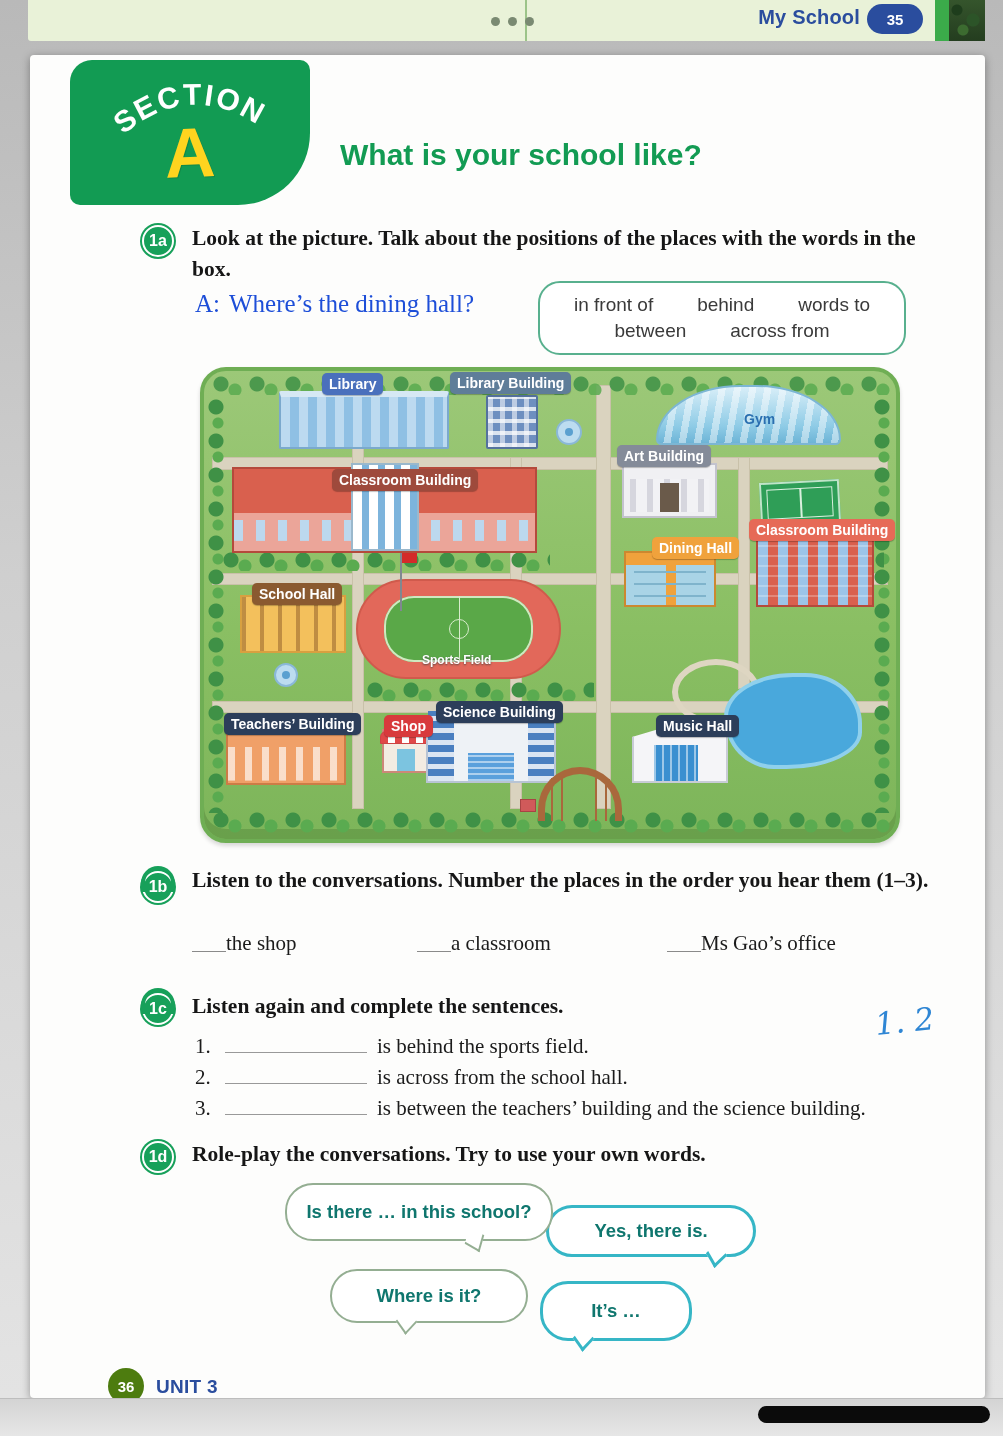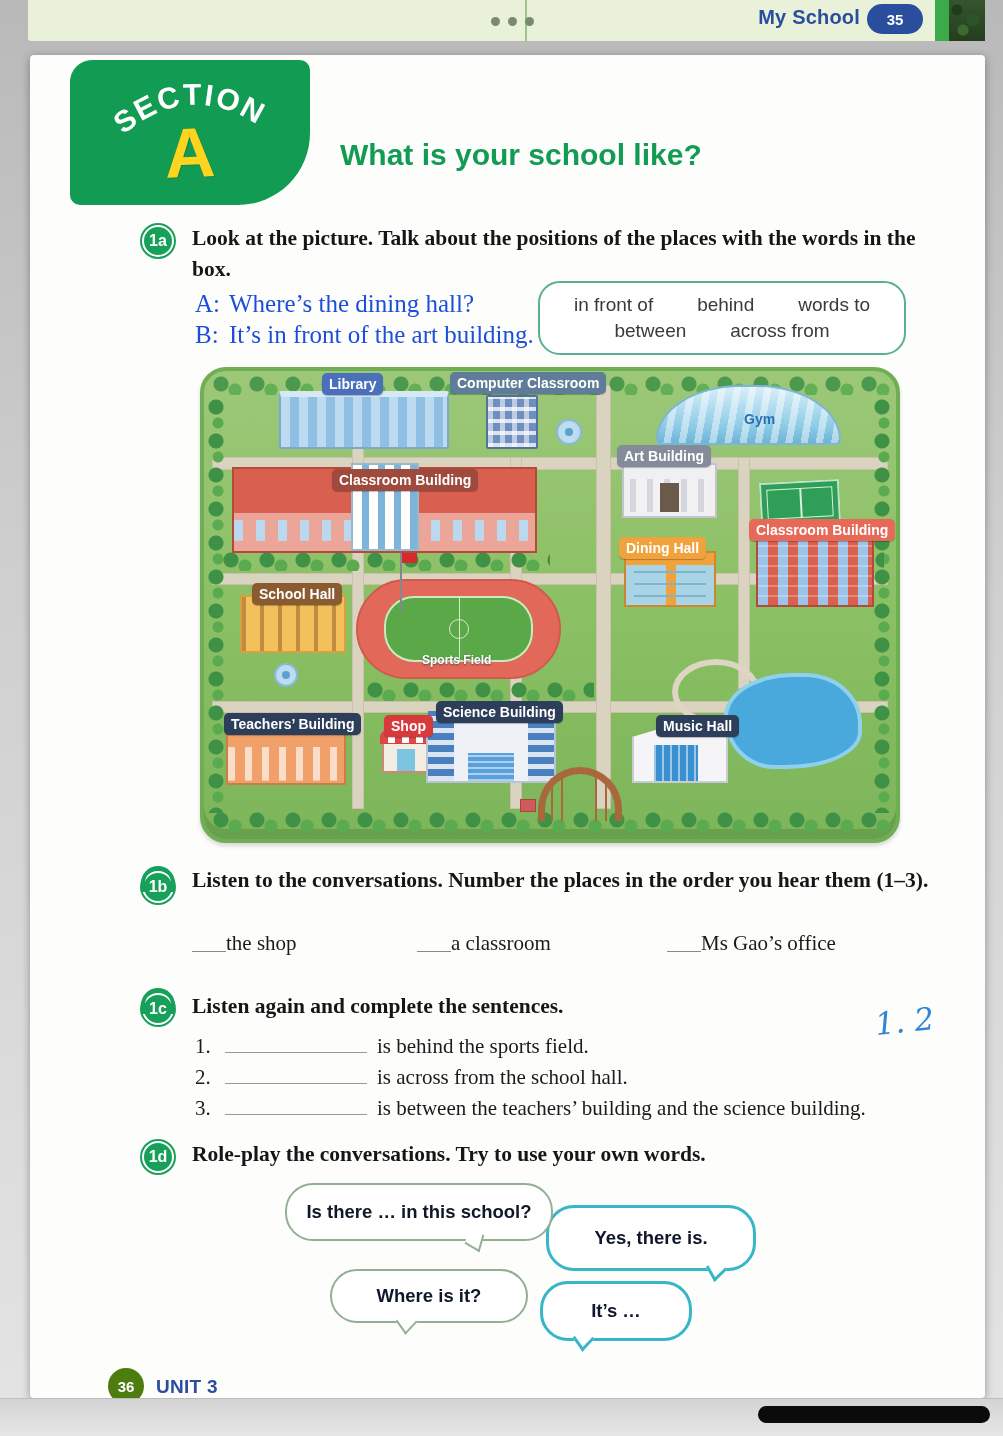--- a/index.html
+++ b/index.html
@@ -141,21 +141,21 @@
   
   .blank { display:inline-block; border-bottom:1.6px solid #8a8a8a; height:1em; vertical-align:baseline; }
   .row1b { position:absolute; left:162px; width:760px; display:flex; font-family:"Liberation Serif", serif; font-size:21px; color:#1b1b1b; }
   .row1b .it { display:flex; gap:0; }
   .s1c { position:absolute; left:165px; font-family:"Liberation Serif", serif; font-size:21px; color:#1b1b1b; }
   .s1c .num { display:inline-block; width:30px; }
   .handwriting { position:absolute; color:#2f86d4; font-family:"DejaVu Serif", serif; font-style:italic;
     font-size:31px; transform:rotate(-6deg); }
   
   .bubble { position:absolute; background:#fff; border-radius:28px; display:flex; align-items:center;
-    justify-content:center; font-weight:bold; font-size:18.5px; color:#0f172a; }
+    justify-content:center; font-weight:bold; font-size:18.5px; color:#0f766e; }
   .bubble .tail { position:absolute; width:17px; height:17px; background:#fff; bottom:-9px; }
   .bub-green { border:2.5px solid #94ae92; }
   .bub-green .tail { border-right:2.5px solid #94ae92; border-bottom:2.5px solid #94ae92; }
   .bub-teal { border:3px solid #36b6c6; }
   .bub-teal .tail { border-right:3px solid #36b6c6; border-bottom:3px solid #36b6c6; }
   
   .pg36 { position:absolute; left:78px; top:1313px; width:36px; height:36px; border-radius:50%;
     background:#4d7c0f; color:#fff; font-weight:bold; font-size:15px; display:flex; align-items:center; justify-content:center; }
   .unit3 { position:absolute; left:126px; top:1321px; color:#2a4d9e; font-weight:bold; font-size:19px; letter-spacing:.3px; }
   .blackbar { position:absolute; left:758px; top:1406px; width:232px; height:17px; border-radius:9px; background:#0b0b0b; }
@@ -193,23 +193,20 @@
     </div>
     <div class="letterA">A</div>
   </div>
   <div class="main-title">What is your school like?</div>
 
   <div class="badge" style="left:112px; top:170px;">1a</div>
   <div class="instr" style="top:168px;">Look at the picture. Talk about the positions of the places with the words in the box.</div>
   <div class="dline" style="top:235px;">
     <b>A:</b><span>Where’s the dining hall?</span>
   </div>
-  <div class="dline" style="top:266px;">
-    <b>B:</b><span>It’s in front of the art building.</span>
-  </div>
   <div class="wordbox">
     <div class="wb-row">
       <span>in front of</span>
       <span>behind</span>
       <span>words to</span>
     </div>
     <div class="wb-row">
       <span>between</span>
       <span>across from</span>
     </div>
@@ -230,21 +227,21 @@
     <div class="tband v" style="left:0; top:24px; bottom:26px; width:26px;"></div>
     <div class="tband v" style="right:0; top:24px; bottom:26px; width:26px;"></div>
     <div class="tband" style="left:16px; width:330px; top:176px; height:24px;"></div>
     <div class="tband" style="left:560px; width:120px; top:176px; height:24px;"></div>
     <div class="tband" style="left:160px; width:230px; top:306px; height:24px;"></div>
 
     <div class="bld b-library" style="left:75px; top:20px; width:170px; height:58px;"></div>
     <span class="maplabel" style="left:118px; top:2px; background:#4a70bc;">Library</span>
 
     <div class="bld b-computer" style="left:282px; top:24px; width:52px; height:54px;"></div>
-    <span class="maplabel" style="left:246px; top:1px; background:#5f7d99;">Computer Classroom</span>
+    <span class="maplabel" style="left:246px; top:1px; background:#5f7d99;">Library Building</span>
 
     <div class="fountain" style="left:352px; top:48px; width:26px; height:26px;"></div>
 
     <div class="bld b-gym" style="left:452px; top:14px; width:185px; height:60px;"></div>
     <span class="gym-text" style="left:540px; top:40px;">Gym</span>
 
     <div class="bld b-tennis" style="left:556px; top:110px; width:80px; height:44px;"></div>
 
     <div class="bld b-art" style="left:418px; top:92px; width:95px; height:55px;"></div>
     <span class="maplabel" style="left:413px; top:74px; background:#848b99;">Art Building</span>
@@ -254,21 +251,21 @@
       <div class="wing" style="right:0; width:42%;"></div>
       <div class="tower"></div>
     </div>
     <span class="maplabel" style="left:128px; top:98px; background:#9e4a3c; z-index:7;">Classroom Building</span>
     <div class="flagpole" style="left:196px; top:182px; height:58px;"></div>
 
     <div class="bld b-classR" style="left:552px; top:166px; width:118px; height:70px;"></div>
     <span class="maplabel" style="left:545px; top:148px; background:#e66a57;">Classroom Building</span>
 
     <div class="bld b-dining" style="left:420px; top:180px; width:92px; height:56px;"></div>
-    <span class="maplabel" style="left:415px; top:166px; background:#f0a23c;text-align:right;">Dining Hall</span>
+    <span class="maplabel" style="left:448px; top:166px; background:#f0a23c;text-align:right;">Dining Hall</span>
 
     <div class="bld b-school" style="left:36px; top:224px; width:106px; height:58px;"></div>
     <span class="maplabel" style="left:48px; top:212px; background:#8a5a30;">School Hall</span>
 
     <div class="bld b-track" style="left:152px; top:208px; width:205px; height:100px;">
       <div class="field"></div>
     </div>
     <span class="sports-label" style="left:218px; top:282px;">Sports Field</span>
 
     <div class="fountain" style="left:70px; top:292px; width:24px; height:24px;"></div>
@@ -328,21 +325,21 @@
   </div>
   <div class="handwriting" style="left:845px; top:948px;">1. 2</div>
 
   <div class="badge" style="left:112px; top:1086px;">1d</div>
   <div class="instr" style="top:1084px;">Role-play the conversations. Try to use your own words.</div>
 
   <div class="bubble bub-green" style="left:255px; top:1128px; width:268px; height:58px; z-index:2;">
     <span>Is there … in this school?</span>
     <span class="tail" style="right:68px; transform:rotate(30deg) skewX(14deg);"></span>
   </div>
-  <div class="bubble bub-teal" style="left:516px; top:1150px; width:210px; height:66px;">
+  <div class="bubble bub-teal" style="left:516px; top:1150px; width:210px; height:52px;">
     <span>Yes, there is.</span>
     <span class="tail" style="right:28px; transform:rotate(60deg) skewX(14deg);"></span>
   </div>
   <div class="bubble bub-green" style="left:300px; top:1214px; width:198px; height:54px;">
     <span>Where is it?</span>
     <span class="tail" style="left:66px; transform:rotate(55deg) skewX(12deg);"></span>
   </div>
   <div class="bubble bub-teal" style="left:510px; top:1226px; width:152px; height:60px;">
     <span>It’s …</span>
     <span class="tail" style="left:32px; transform:rotate(55deg) skewX(12deg);"></span>

